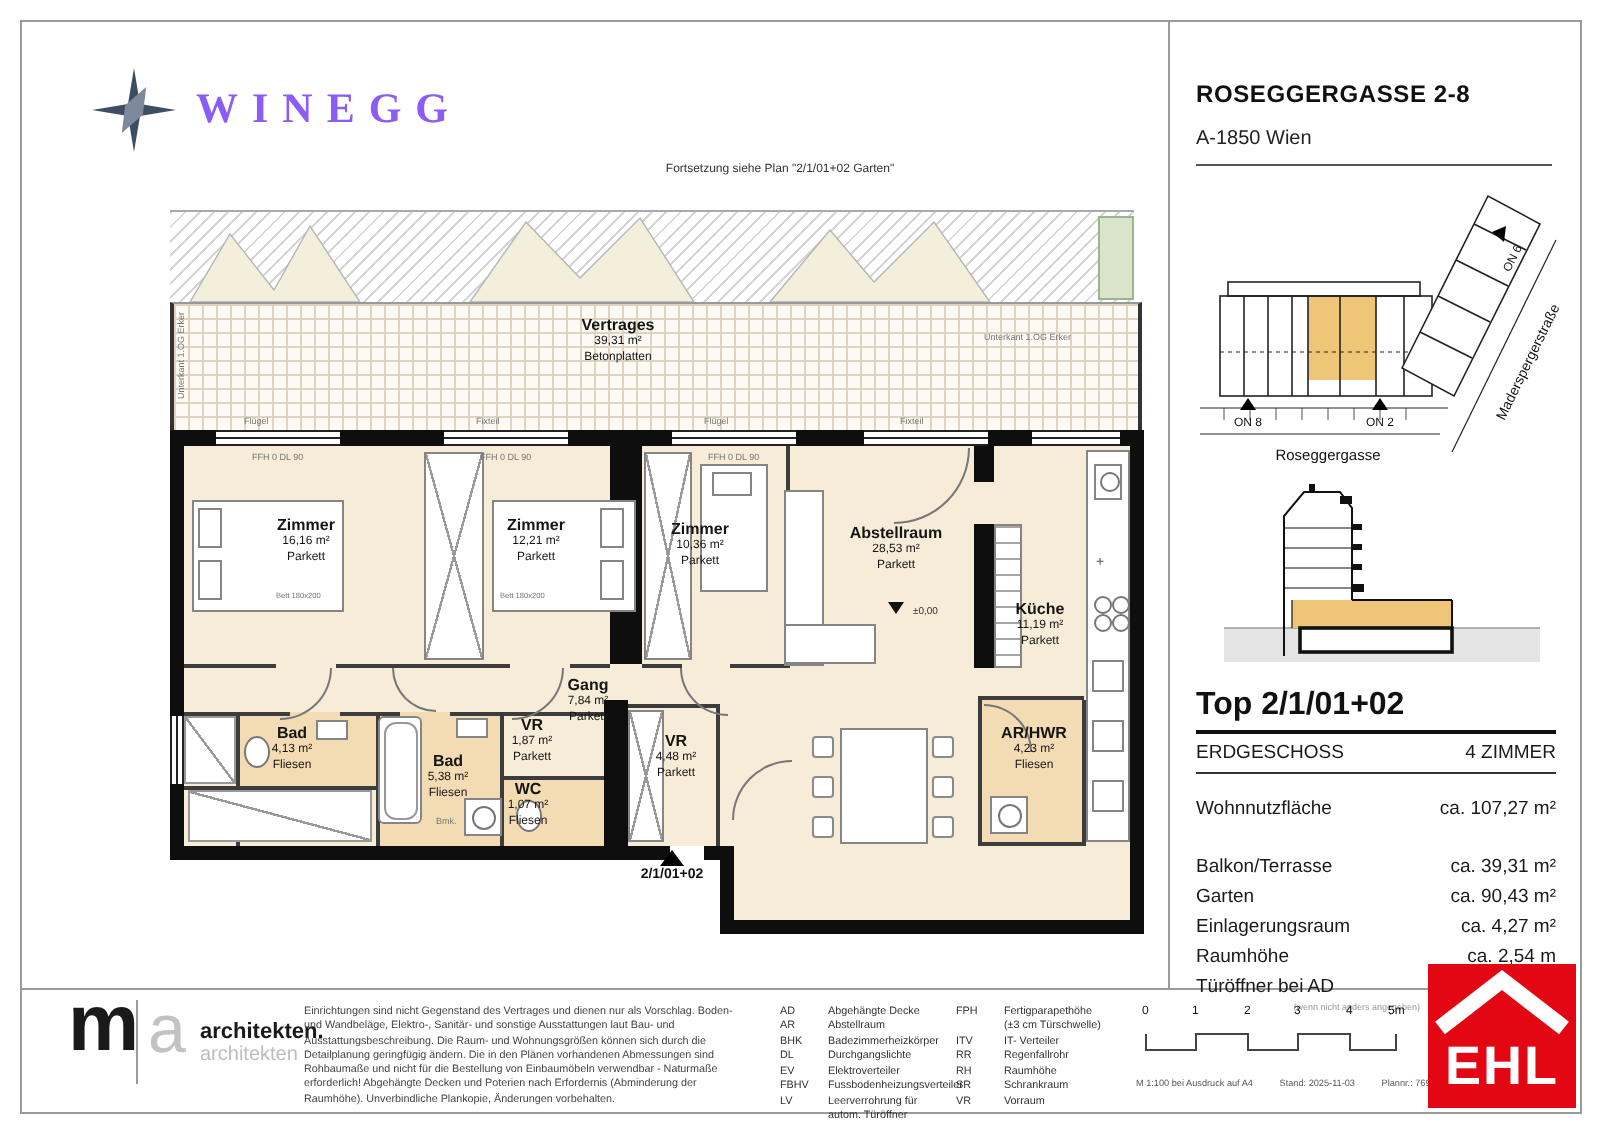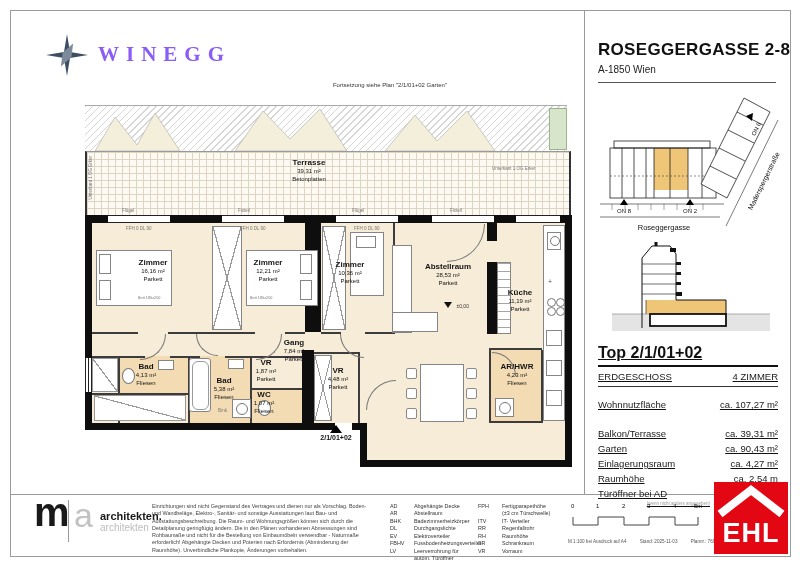--- a/index.html
+++ b/index.html
@@ -204,21 +204,21 @@
   <div class="room-label" style="left:320px;top:260px;width:60px;">
     <span class="rn">Zimmer</span>
       <span class="ra">10,36 m²</span>
       <span class="rf">Parkett</span>
   </div>
   <div class="room-label" style="left:410px;top:262px;width:76px;">
     <span class="rn">Abstellraum</span>
       <span class="ra">28,53 m²</span>
       <span class="rf">Parkett</span>
   </div>
-  <div class="room-label" style="left:492px;top:288px;width:56px;">
+  <div class="room-label" style="left:492px;top:300px;width:56px;">
     <span class="rn">Küche</span>
       <span class="ra">11,19 m²</span>
       <span class="rf">Parkett</span>
   </div>
   <div class="room-label" style="left:266px;top:338px;width:56px;">
     <span class="rn">Gang</span>
       <span class="ra">7,84 m²</span>
       <span class="rf">Parkett</span>
   </div>
   <div class="room-label" style="left:120px;top:362px;width:52px;">
@@ -245,29 +245,29 @@
     <span class="rn">VR</span>
       <span class="ra">4,48 m²</span>
       <span class="rf">Parkett</span>
   </div>
   <div class="room-label" style="left:492px;top:362px;width:50px;">
     <span class="rn">AR/HWR</span>
       <span class="ra">4,23 m²</span>
       <span class="rf">Fliesen</span>
   </div>
   <div class="room-label" style="left:274px;top:158px;width:70px;">
-    <span class="rn">Terrasse</span>
+    <span class="rn">Vertrages</span>
       <span class="ra">39,31 m²</span>
       <span class="rf">Betonplatten</span>
   </div>
 
   <div class="tri-up" style="left:330px;top:425px;"></div>
   <div class="abs" style="left:308px;top:434px;width:56px;text-align:center;font-size:7px;font-weight:bold;">2/1/01+02</div>
 
-  <div class="abs" style="left:598px;top:40px;font-size:17px;font-weight:bold;letter-spacing:0.3px;">ROSEGGERGASSE 2-8</div>
+  <div class="abs" style="left:598px;top:40px;font-size:12px;font-weight:bold;letter-spacing:0.3px;">ROSEGGERGASSE 2-8</div>
   <div class="abs" style="left:598px;top:64px;font-size:10px;color:#222;">A-1850 Wien</div>
   <div class="hline" style="left:598px;top:82px;width:178px;background:#555;"></div>
 
   <svg class="abs" style="left:598px;top:86px;" width="185" height="150" viewBox="0 0 185 150">
     <rect x="56" y="62" width="34" height="42" fill="#efc577"></rect>
     <g stroke="#222" stroke-width="0.8" fill="none">
       <rect x="12" y="62" width="106" height="50"></rect>
       <line x1="24" y1="62" x2="24" y2="112"></line>
         <line x1="36" y1="62" x2="36" y2="112"></line>
       <line x1="48" y1="62" x2="48" y2="112"></line>
@@ -322,21 +322,21 @@
     </g>
     <g fill="#111">
       <rect x="64" y="20" width="5" height="3"></rect>
         <rect x="64" y="30" width="5" height="3"></rect>
       <rect x="64" y="40" width="5" height="3"></rect>
         <rect x="64" y="50" width="6" height="4"></rect>
       <rect x="58" y="6" width="6" height="4"></rect>
     </g>
   </svg>
 
-  <div class="abs" style="left:598px;top:344px;width:180px;text-decoration:underline;">
+  <div class="abs" style="left:598px;top:344px;width:180px;">
     <div style="font-size:16px;font-weight:bold;">Top 2/1/01+02</div>
     <div style="height:2px;background:#111;margin-top:3px;"></div>
     <div class="info-row" style="margin-top:4px;">
       <span>ERDGESCHOSS</span>
       <span>4 ZIMMER</span>
     </div>
     <div style="height:1px;background:#333;margin-top:4px;"></div>
     <div class="info-row" style="margin-top:12px;">
       <span>Wohnnutzfläche</span>
       <span>ca. 107,27 m²</span>

